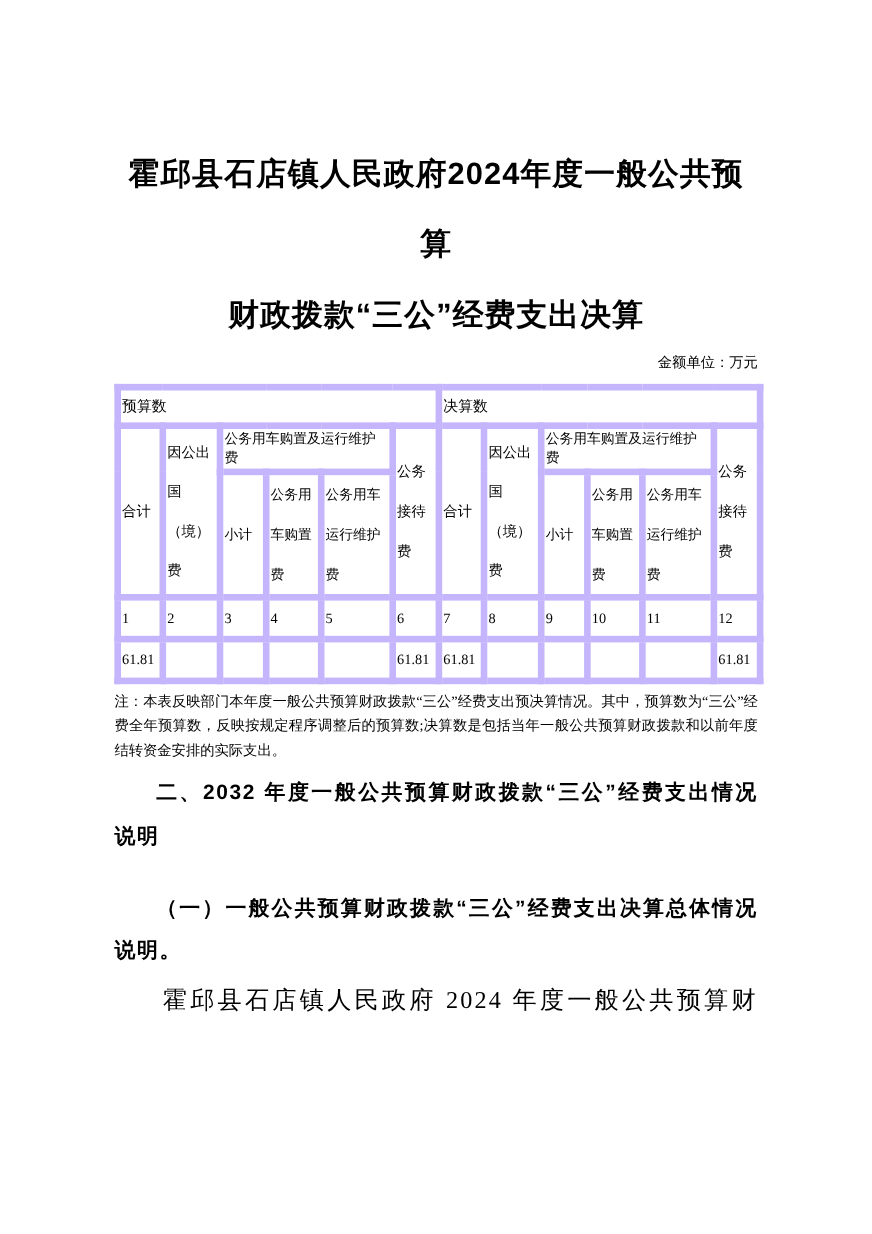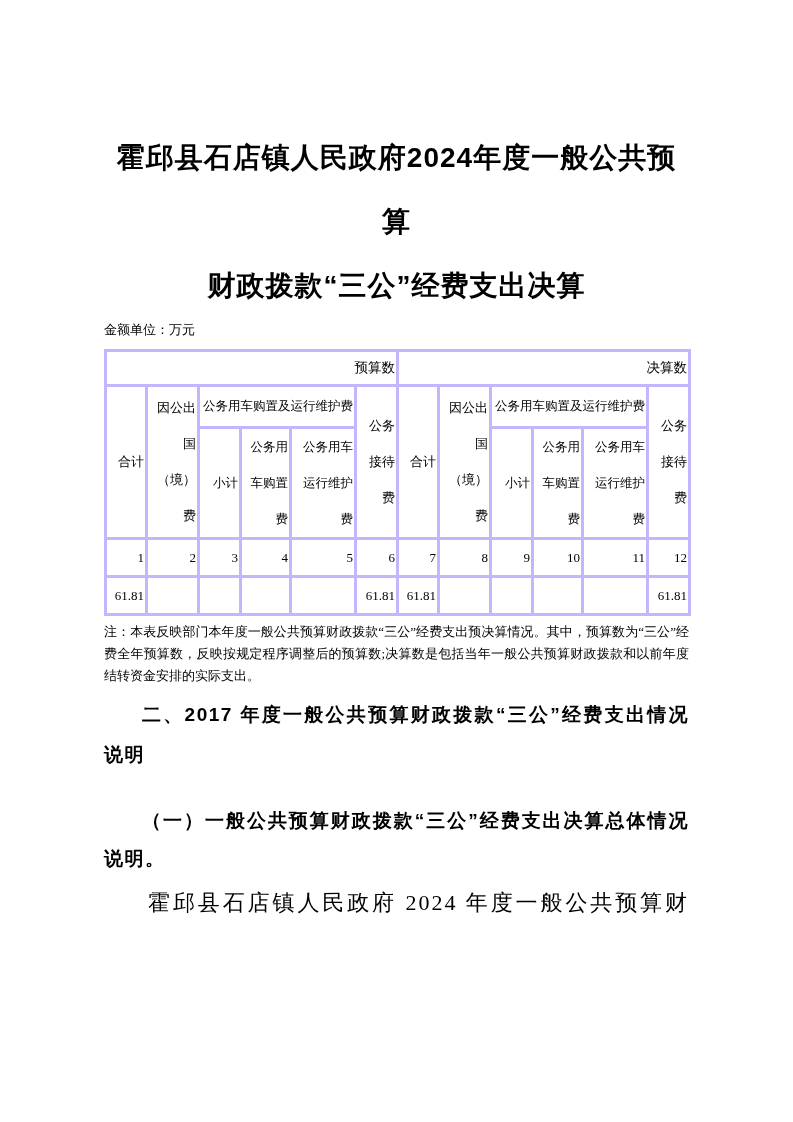--- a/index.html
+++ b/index.html
@@ -28,33 +28,34 @@
     font-family: "Liberation Sans", sans-serif;
     font-weight: bold;
     font-size: 19px;
     letter-spacing: 1.5px;
     text-indent: 2em;
     text-align: justify;
     margin-top: 27px;
   }
   .h1 { margin-top: 68px; line-height: 40px; }
   .unit-label {
+    text-align: right;
     font-size: 13px;
     line-height: 20px;
     margin-top: 2px;
   }
   table.sangong {
     width: 585px;
     margin-top: 9px;
     border-collapse: collapse;
     table-layout: fixed;
   }
   table.sangong td {
-    border: 3px solid #c4b5fd;
-    text-align: right;
+    border: 6px solid #c4b5fd;
+    text-align: left;
     vertical-align: middle;
     font-size: 13px;
     line-height: 36px;
     padding: 0 1px;
     overflow: hidden;
   }
   tr.r1 { height: 35px; }
   tr.r1 td { line-height: normal; font-size: 13.5px; }
   tr.r2 { height: 42px; }
   tr.r2 td.group { line-height: normal; font-size: 12.5px; }
@@ -166,21 +167,21 @@
       <td></td>
       <td></td>
       <td></td>
       <td>61.81</td>
     </tr>
   </tbody>
     </table>
 
   <div class="table-note">注：本表反映部门本年度一般公共预算财政拨款“三公”经费支出预决算情况。其中，预算数为“三公”经费全年预算数，反映按规定程序调整后的预算数;决算数是包括当年一般公共预算财政拨款和以前年度结转资金安排的实际支出。</div>
 
-  <div class="heading h2">二、2017 年度一般公共预算财政拨款“三公”经费支出情况说明</div>
+  <div class="heading h2">二、2032 年度一般公共预算财政拨款“三公”经费支出情况说明</div>
 
   <div class="heading sub">（一）一般公共预算财政拨款“三公”经费支出决算总体情况说明。</div>
 
   <div class="body-para">霍邱县石店镇人民政府 2024 年度一般公共预算财政拨款“三公”经费支出预算为 61.81 万元，支出决算为 61.81 万元，完成</div>
 
   <div class="page-number">–1–</div>
 
 </div>
 
 </body></html>

